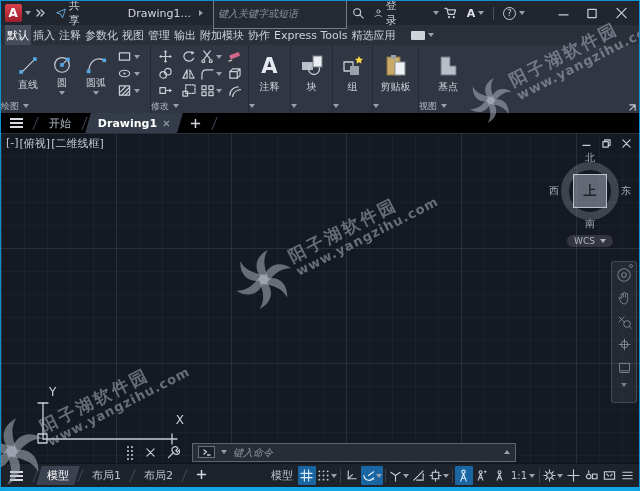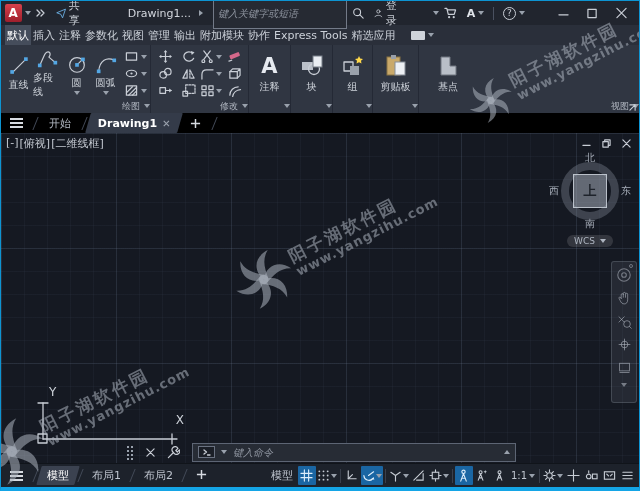--- a/index.html
+++ b/index.html
@@ -39,21 +39,21 @@
   .rtab { padding:0 2px; display:flex; align-items:center; white-space:nowrap; }
   .rtab.active { background:#454d5b; color:#fff; }
   .rtab-toggle { margin-left:8px; display:flex; align-items:center; gap:3px; padding:0 5px; }
   .rtab-toggle .pic { width:14px; height:9px; background:#cfd4db; border-radius:1px; }
 
   
   .ribbon { height:68px; background:#303642; display:flex; }
   .panel { display:flex; flex-direction:column; border-right:1px solid #242935; }
   .pbody { flex:1; display:flex; align-items:center; justify-content:center; padding:3px 3px 0; }
   .plabel { height:14px; font-size:9px; color:#b0b6c0; display:flex; align-items:center;
-    justify-content:flex-end; gap:4px; position:relative; }
+    justify-content:flex-start; gap:4px; position:relative; }
   .btool { width:34px; display:flex; flex-direction:column; align-items:center; gap:1px;
     font-size:10px; color:#ced3da; }
   .btool svg { width:22px; height:22px; }
   .acc { fill:#53a7e4; stroke:none; }
   .scol { display:flex; flex-direction:column; gap:4px; margin-left:5px; }
   .srow { display:flex; align-items:center; gap:3px; }
   .srow svg { width:13px; height:13px; }
   .mgrid { display:grid; grid-template-columns:repeat(4,23px); grid-auto-rows:17px;
     align-items:center; justify-items:center; }
   .mcell { display:flex; align-items:center; gap:1px; }
@@ -288,28 +288,20 @@
         <div class="btool">
           <svg viewBox="0 0 24 24">
             <line class="s" x1="5" y1="19" x2="19" y2="5"></line>
             <rect class="acc" x="2.5" y="16.5" width="4" height="4"></rect>
             <rect class="acc" x="17.5" y="2.5" width="4" height="4"></rect>
             </svg>
           <span>直线</span>
         </div>
         <div class="btool">
           <svg viewBox="0 0 24 24">
-            <path class="s" d="M3 19 L8 8 C11 1 17 5 13 10 L20 16"></path>
-            <rect class="acc" x="1" y="17" width="4" height="4"></rect>
-            <rect class="acc" x="18" y="14" width="4" height="4"></rect>
-            </svg>
-          <span>多段线</span>
-        </div>
-        <div class="btool">
-          <svg viewBox="0 0 24 24">
             <circle class="s" cx="12" cy="13" r="8"></circle>
             <line class="s" x1="12" y1="13" x2="18" y2="7"></line>
             <rect class="acc" x="10" y="11" width="4" height="4"></rect>
             <rect class="acc" x="16.5" y="5" width="4" height="4"></rect>
             </svg>
           <span>圆</span>
           <span class="cdn"></span>
         </div>
         <div class="btool">
           <svg viewBox="0 0 24 24">

